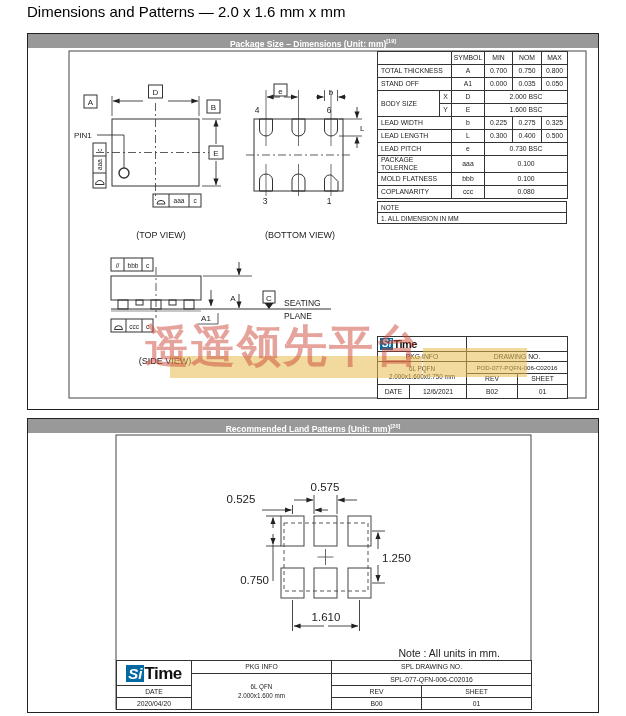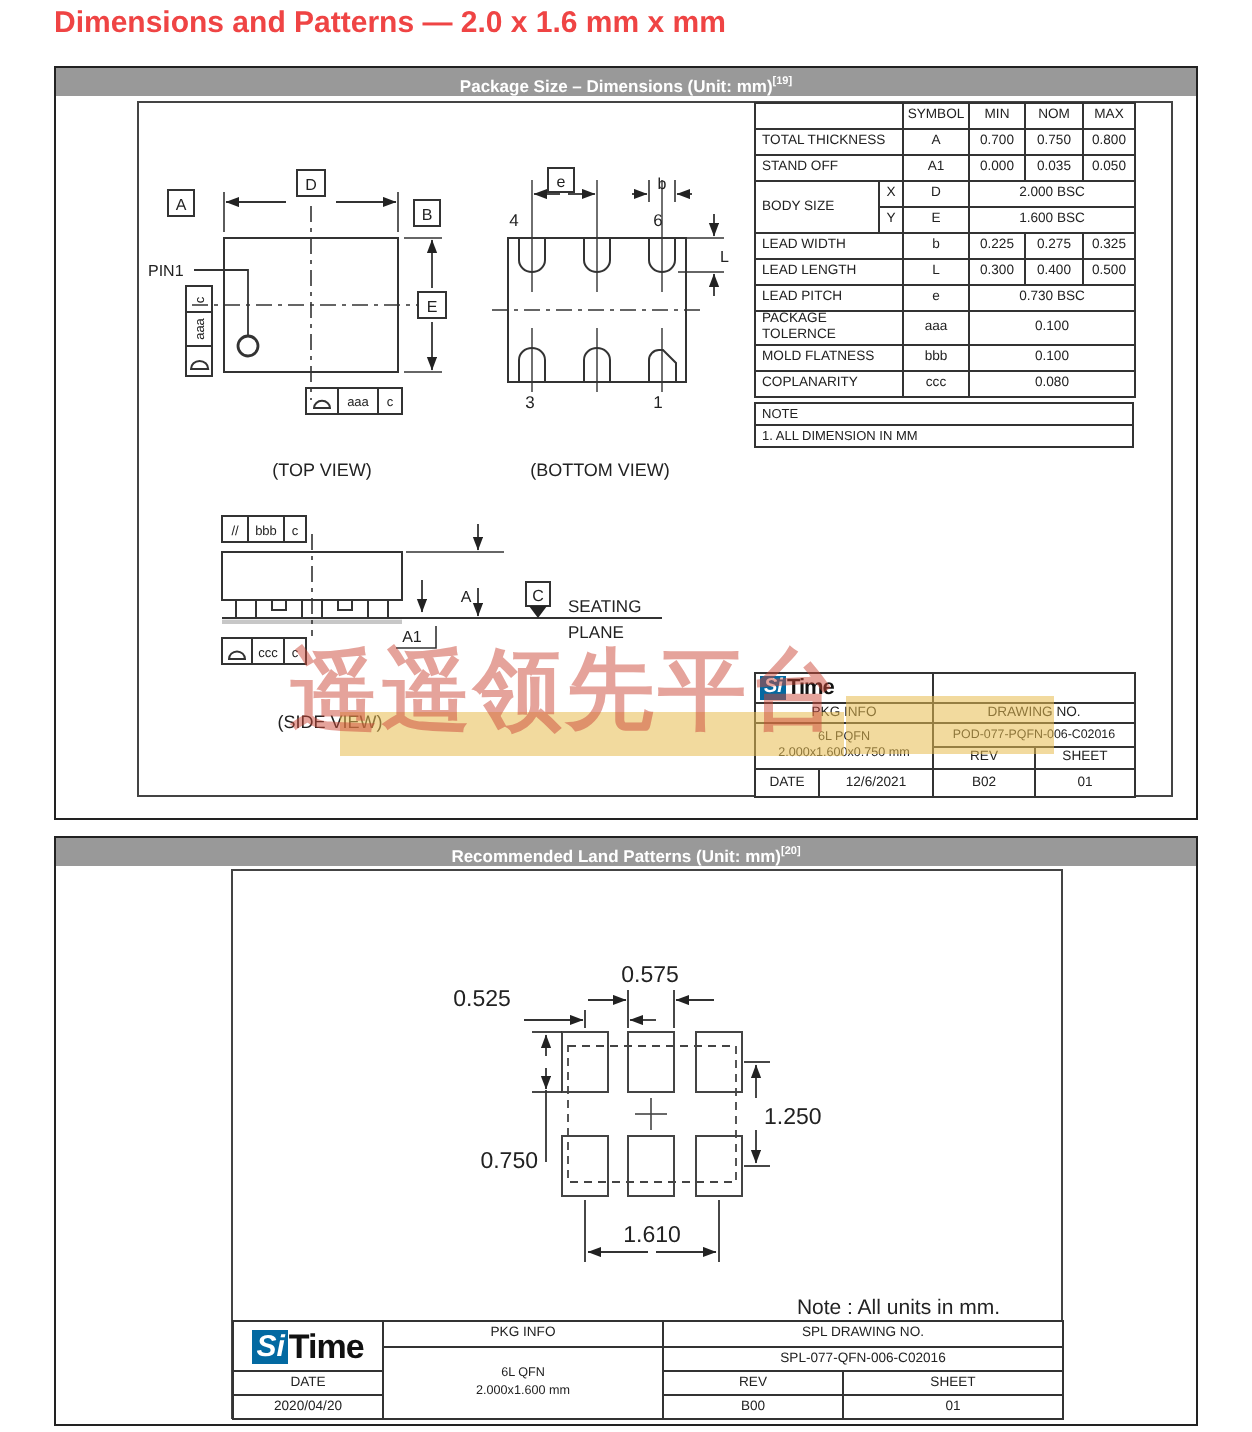--- a/index.html
+++ b/index.html
@@ -1,17 +1,17 @@
 <!DOCTYPE html>
 <html><head>
 <meta charset="utf-8">
 <style>
   html,body{margin:0;padding:0;background:#fff;}
   body{width:626px;height:716px;position:relative;font-family:"Liberation Sans",sans-serif;overflow:hidden;}
-  .page-title{position:absolute;left:27px;top:3px;font-size:15px;font-weight:bold;color:#ef4444;}
+  .page-title{position:absolute;left:27px;top:3px;font-size:15px;font-weight:normal;color:#000000;}
   .section{position:absolute;left:27px;width:572px;border:1px solid #222;box-sizing:border-box;background:#fff;}
   .sec1{top:33px;height:377px;}
   .sec2{top:418px;height:295px;}
   .bar{height:14px;background:#999;color:#fff;font-size:8.5px;font-weight:bold;text-align:center;line-height:14px;}
   .bar sup{font-size:5.5px;}
   .content{position:relative;width:100%;background:#fff;}
   .c1{height:361px;}
   .c2{height:279px;}
   svg{position:absolute;left:0;top:0;}
   svg text{font-family:"Liberation Sans",sans-serif;fill:#222;}

